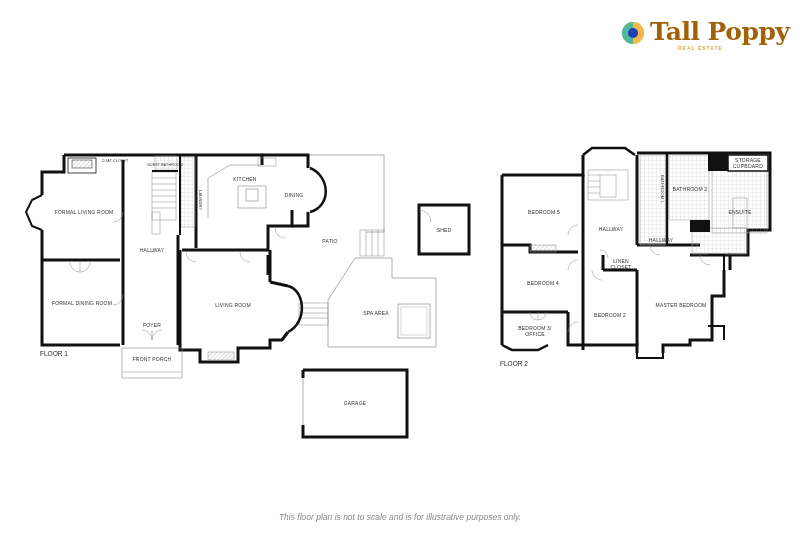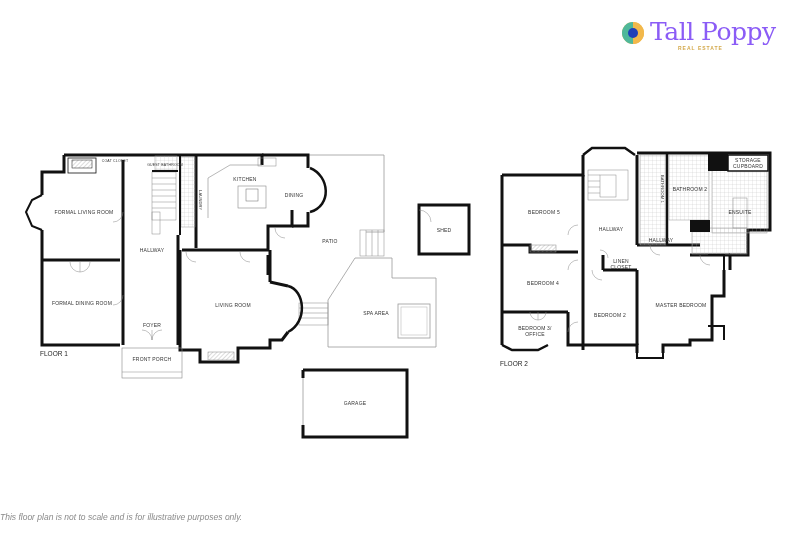--- a/index.html
+++ b/index.html
@@ -2,26 +2,26 @@
 <html><head>
 <meta charset="utf-8">
 <style>
   html,body{margin:0;padding:0;background:#ffffff;}
   body{width:800px;height:533px;position:relative;overflow:hidden;font-family:"Liberation Sans",sans-serif;}
   .logo{position:absolute;left:622px;top:18px;display:flex;align-items:flex-start;}
   .logo-mark{width:22px;height:22px;border-radius:50%;background:#f2b84b;position:relative;margin-top:4px;}
   .logo-mark:before{content:"";position:absolute;left:0;top:0;width:22px;height:22px;border-radius:50%;background:conic-gradient(#f2b84b 0 50%, #4fb89a 50% 100%);}
   .logo-mark:after{content:"";position:absolute;left:6px;top:6px;width:10px;height:10px;border-radius:50%;background:#1f3fb8;}
   .logo-text{margin-left:6px;display:flex;flex-direction:column;}
-  .logo-name{font-family:"DejaVu Serif",serif;font-weight:normal;font-size:25px;color:#8b5cf6;letter-spacing:-0.5px;line-height:28px;}
+  .logo-name{font-family:"DejaVu Serif",serif;font-weight:bold;font-size:25px;color:#a16207;letter-spacing:-0.5px;line-height:28px;}
   .logo-sub{font-size:5px;color:#d3a84a;letter-spacing:1px;font-weight:bold;margin-left:28px;margin-top:-1px;}
   svg.plan{position:absolute;left:0;top:0;}
   .lbl{font-family:"Liberation Sans",sans-serif;font-size:5px;fill:#333;letter-spacing:0.2px;}
   .flbl{font-family:"Liberation Sans",sans-serif;font-size:6.5px;fill:#222;}
-  .footer{position:absolute;left:0;width:800px;top:512px;text-align:left;font-size:8.5px;font-style:italic;color:#8a8a8a;}
+  .footer{position:absolute;left:0;width:800px;top:512px;text-align:center;font-size:8.5px;font-style:italic;color:#8a8a8a;}
 </style>
 </head>
 <body>
 
 <div class="logo">
   <div class="logo-mark"></div>
   <div class="logo-text">
     <div class="logo-name">Tall Poppy</div>
     <div class="logo-sub">REAL ESTATE</div>
   </div>

